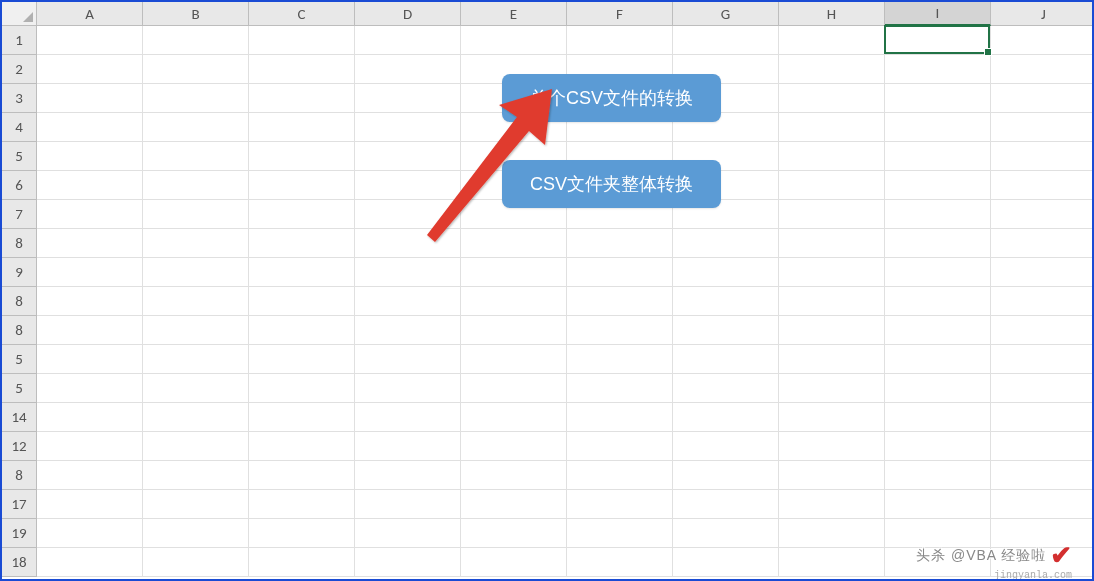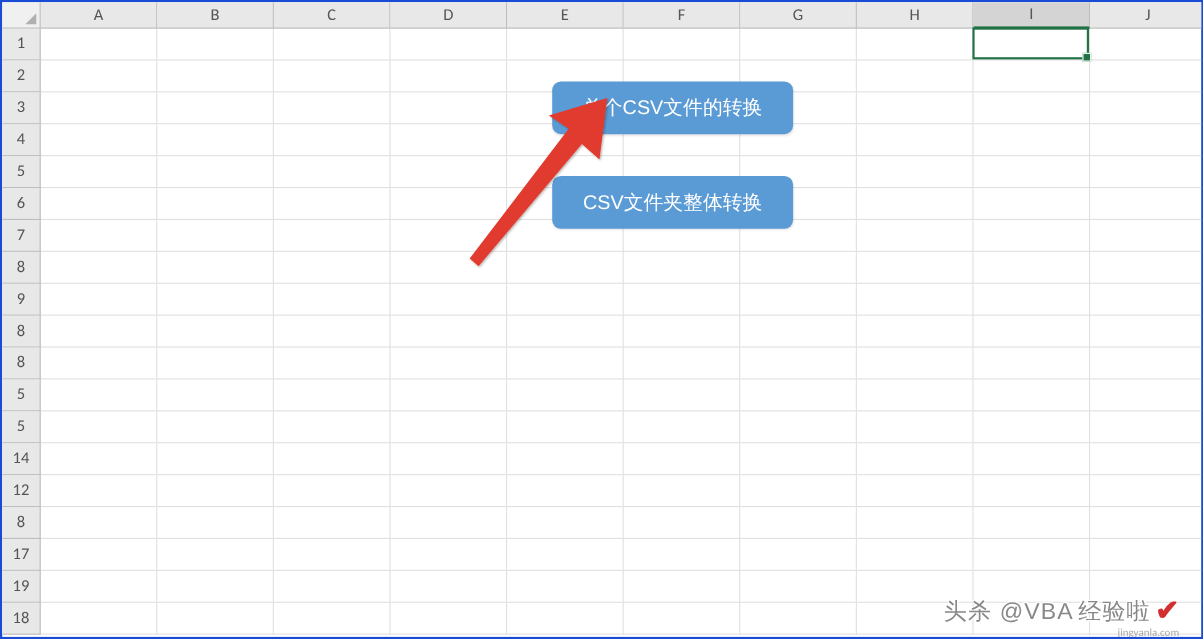--- a/index.html
+++ b/index.html
@@ -162,33 +162,34 @@
       right: 20px;
       bottom: 8px;
       z-index: 20;
       display: flex;
       align-items: center;
       gap: 4px;
       font-family: "Microsoft YaHei", "SimHei", sans-serif;
       pointer-events: none;
     }
     .watermark-text {
-      font-size: 21px;
+      font-size: 14px;
       color: #888;
       text-shadow: 1px 1px 0 #fff, -1px -1px 0 #fff, 1px -1px 0 #fff, -1px 1px 0 #fff;
       letter-spacing: 1px;
       text-align: right;
     }
     .watermark-sub {
       position: absolute;
       right: 20px;
       bottom: -2px;
       font-size: 10px;
       color: #aaa;
       z-index: 20;
+      font-family: Liberation Mono, monospace;
     }
     .checkmark {
       color: #d32f2f;
       font-size: 26px;
       font-weight: bold;
       text-shadow: 1px 1px 0 #fff;
     }
   </style>
 </head>
 <body>

